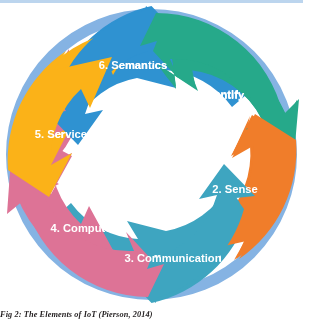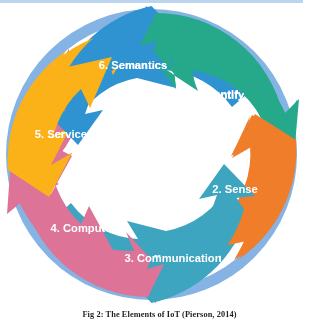--- a/index.html
+++ b/index.html
@@ -46,27 +46,27 @@
     font-family: "Liberation Sans", sans-serif;
     font-weight: bold;
     font-size: 11.2px;
     paint-order: stroke;
   }
   #caption {
     position: absolute;
     left: 0;
     top: 310px;
     width: 303px;
-    text-align: center;
+    text-align: left;
     font-family: "Liberation Serif", serif;
+    font-style: italic;
     font-weight: bold;
     font-size: 8.3px;
     color: #231f20;
     letter-spacing: 0.1px;
-    padding-left: 8px;
   }
 </style>
 </head>
 <body>
 
 <div id="figure-root">
 
   <div id="top-rule"></div>
 
   <div id="diagram-stage">

